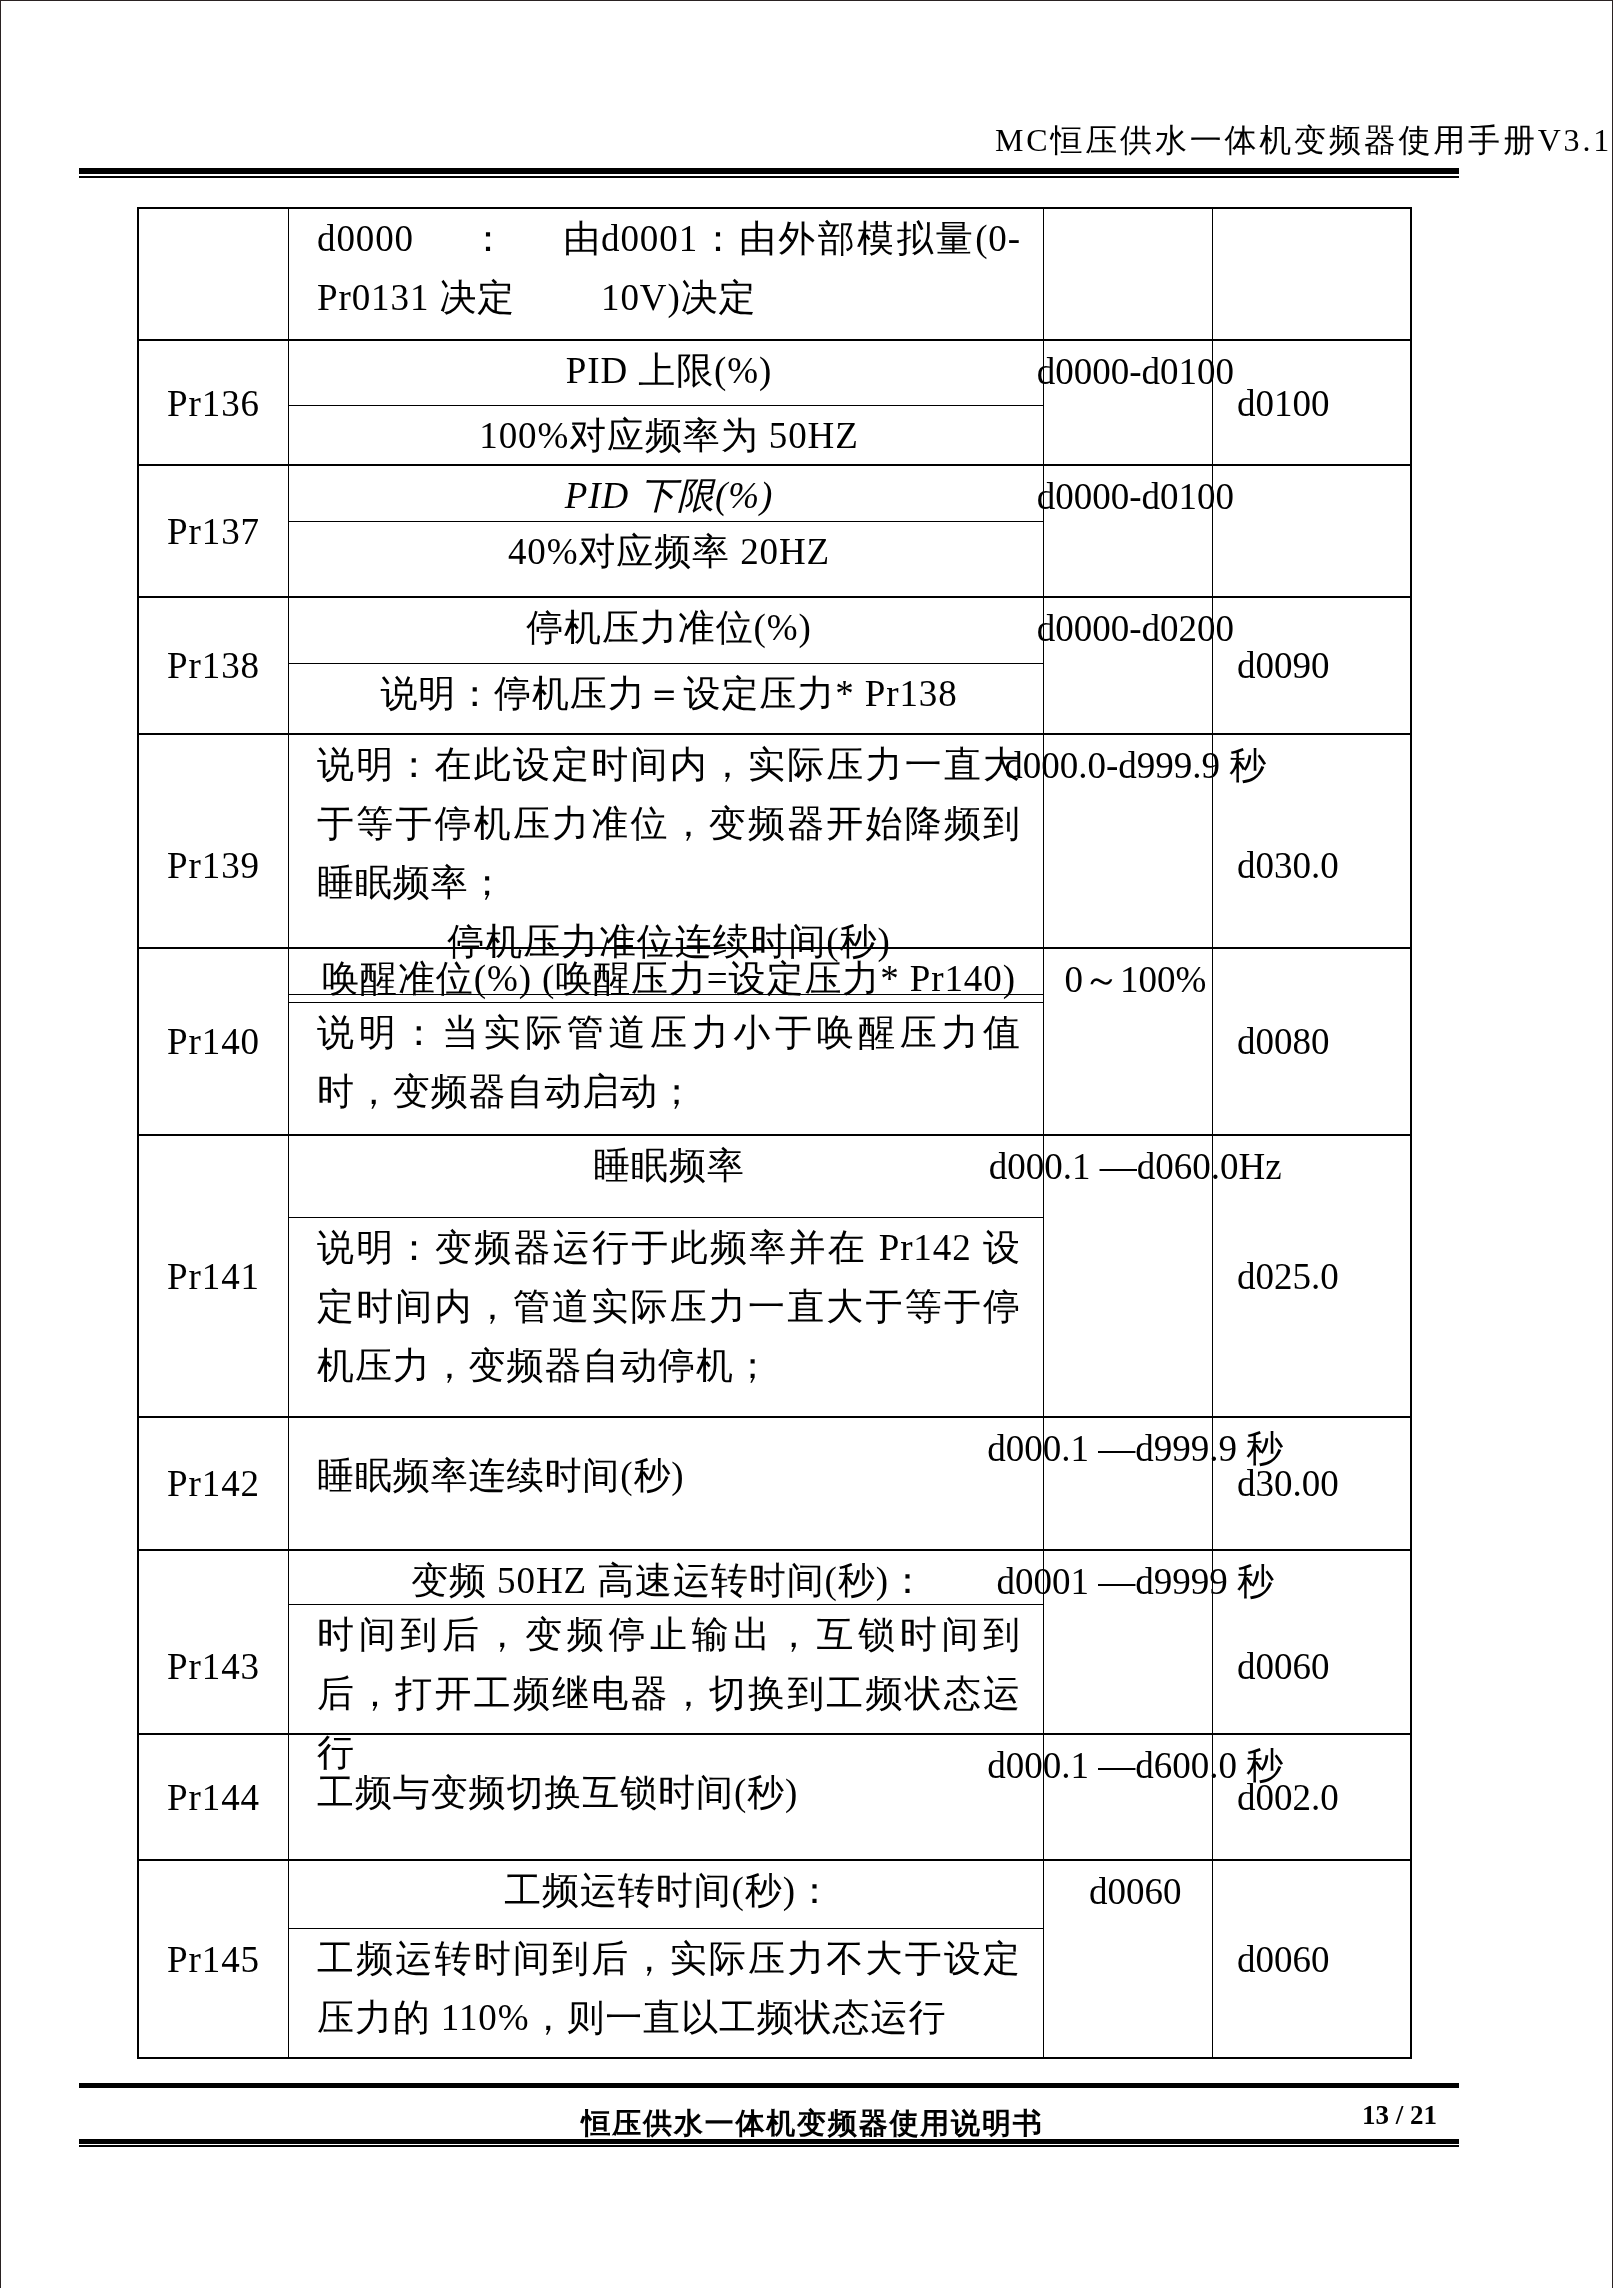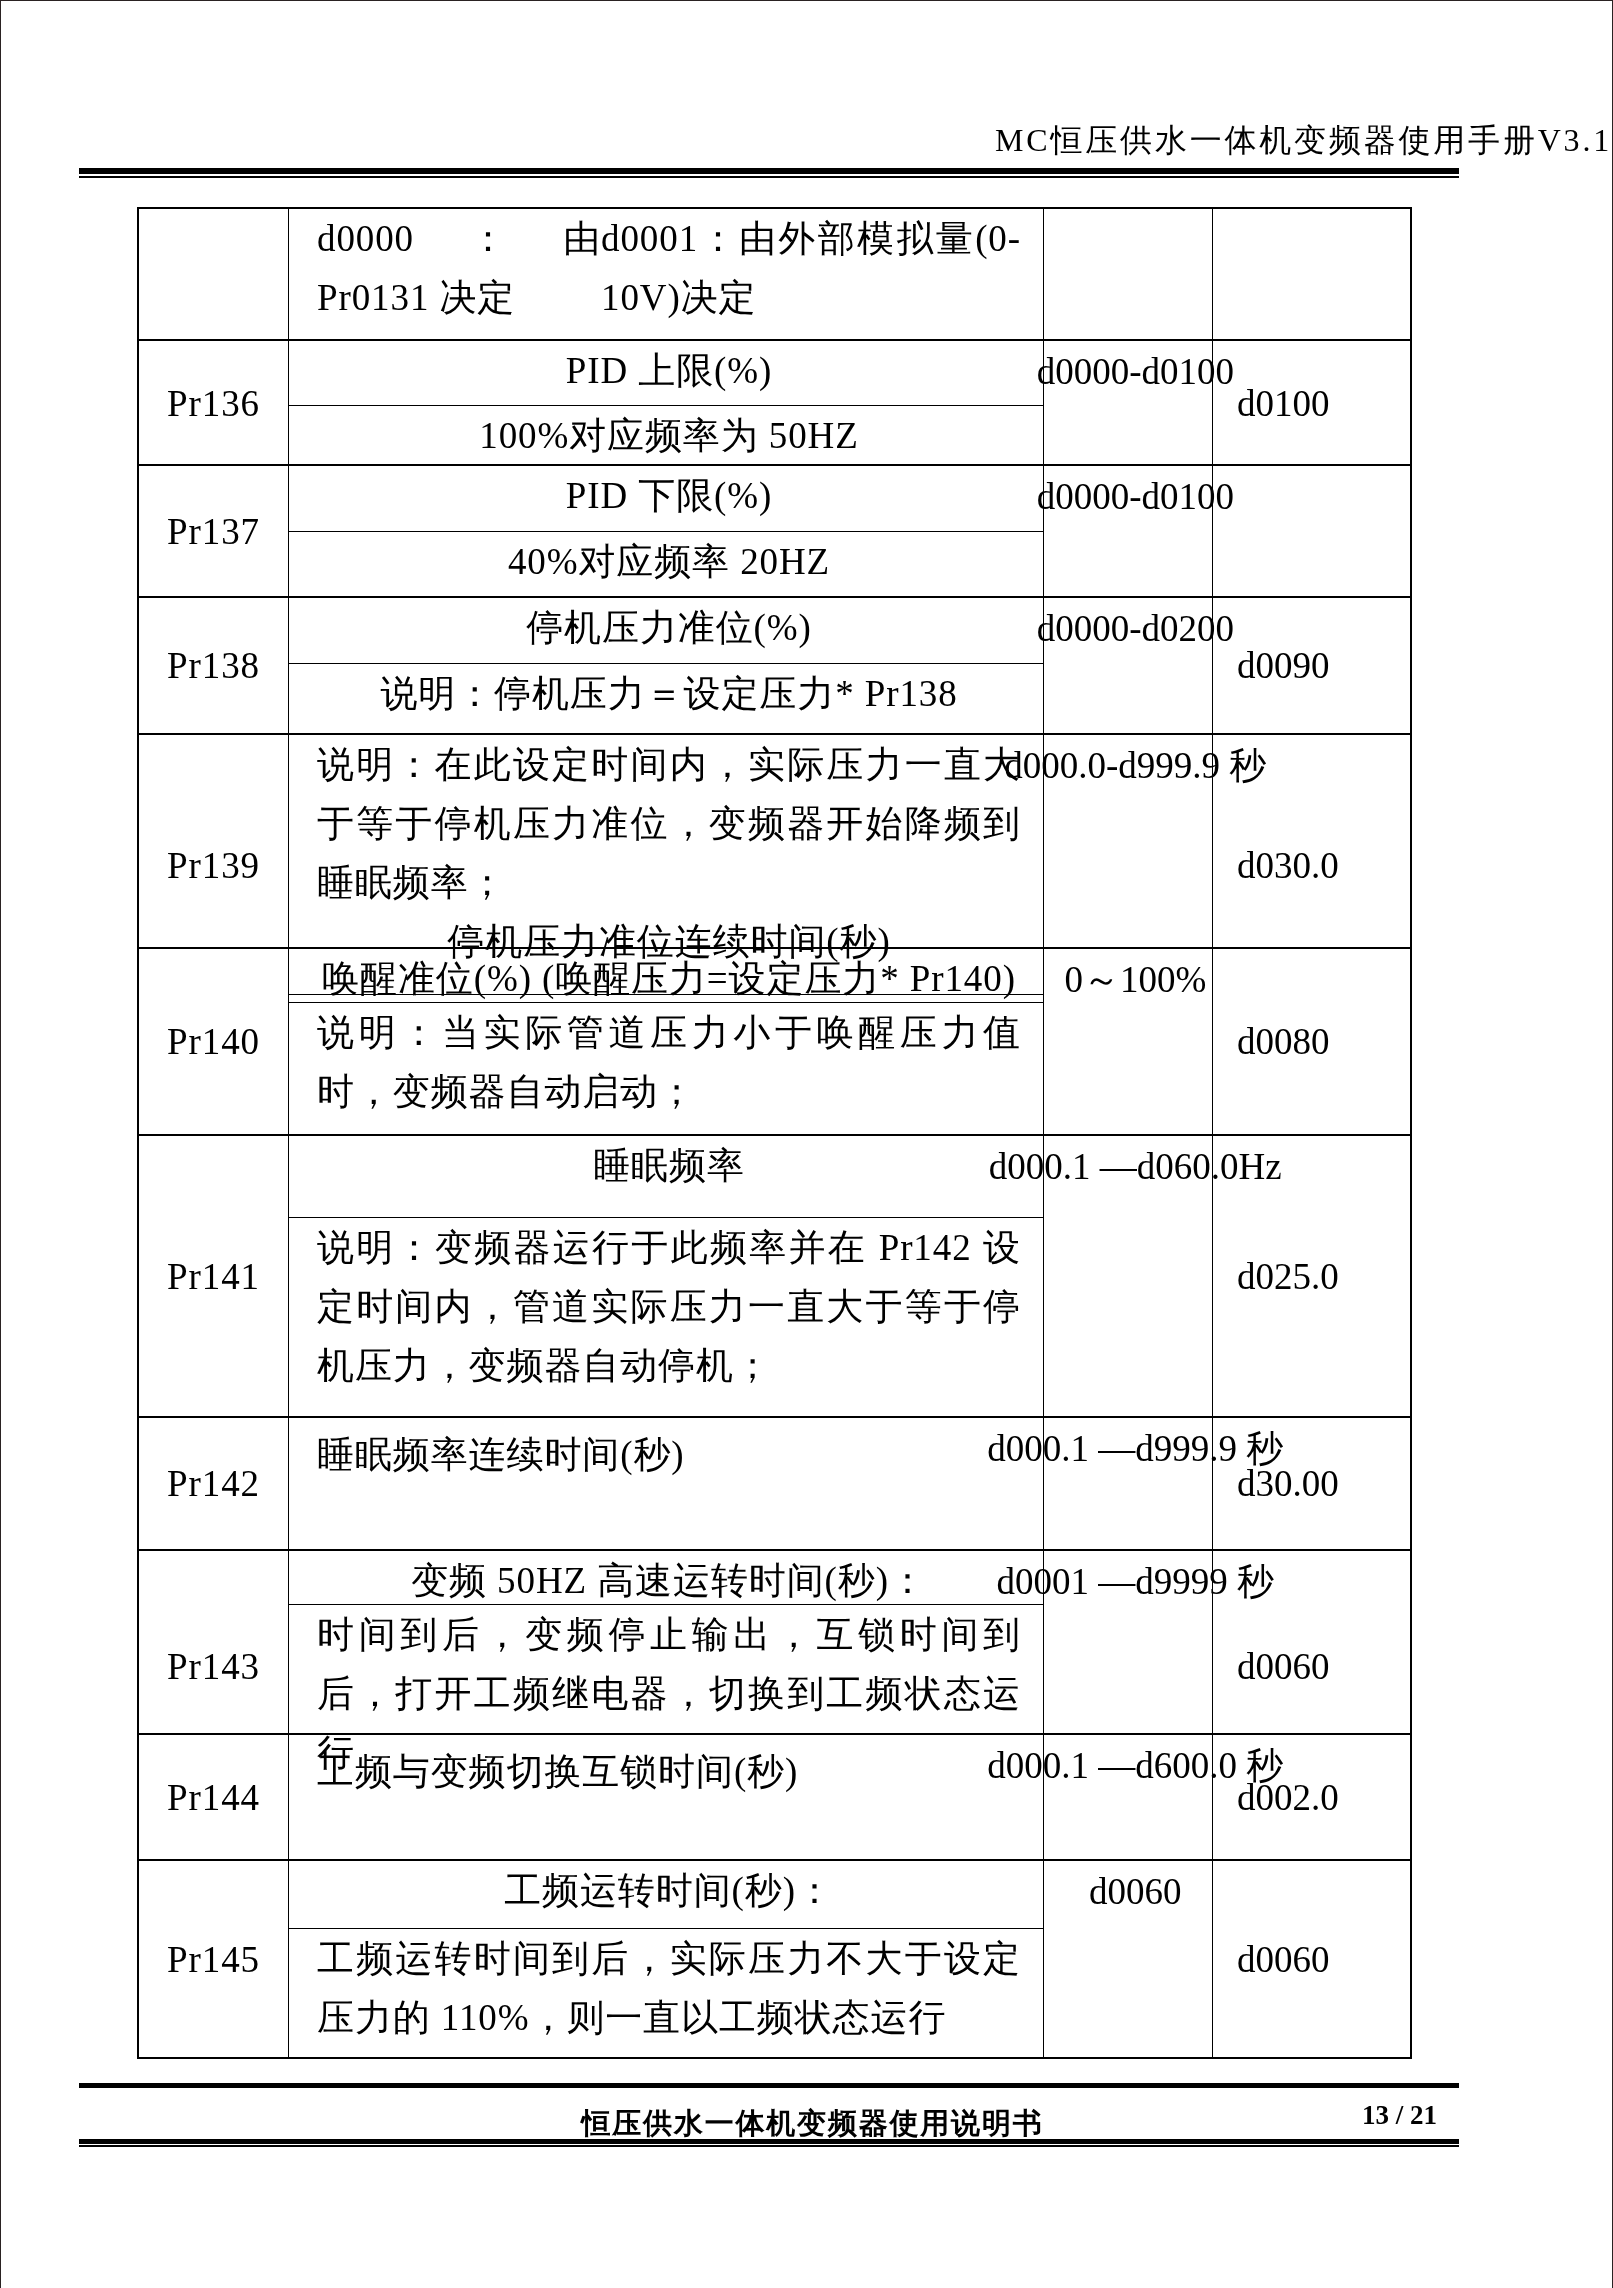--- a/index.html
+++ b/index.html
@@ -43,21 +43,21 @@
     border-right:1.8px solid #000;
     display:flex;align-items:center;justify-content:center;
     font-size:37px;letter-spacing:0.9px;
   }
   .cell.desc{border-right:1.8px solid #000;display:flex;flex-direction:column;}
   .cell.desc .sub{
     box-sizing:border-box;
     padding:0 22px 0 28px;
     display:flex;flex-direction:row;justify-content:center;
   }
-  .cell.desc .sub.top-align{justify-content:flex-start;padding-top:7px;}
+  .cell.desc .sub.top-align{justify-content:flex-start;padding-top:28px;}
   .cell.desc .sub.divided{border-bottom:1.8px solid #000;}
   .cell.desc .sub.grow{flex:1;}
   .cell.desc p{
     margin:0;font-size:37px;line-height:59px;
     letter-spacing:0.9px;
     text-align:justify;text-align-last:left;
   }
   .cell.range{
     border-right:1.8px solid #000;
     display:flex;flex-direction:row;justify-content:center;
@@ -130,21 +130,21 @@
         </div>
         <div class="cell def">
           <span>d0100</span>
         </div>
       </div>
       <div class="trow" style="height: 132px;">
         <div class="cell param">
           <span>Pr137</span>
         </div>
         <div class="cell desc">
-          <div class="sub divided" style="height: 66px;">
+          <div class="sub divided" style="height: 56px; font-style: italic;">
             <p>PID 下限(%)</p>
           </div>
           <div class="sub grow">
             <p>40%对应频率 20HZ</p>
           </div>
         </div>
         <div class="cell range">
           <div class="ln">d0000-</div>
           <div class="ln">d0100</div>
         </div>

